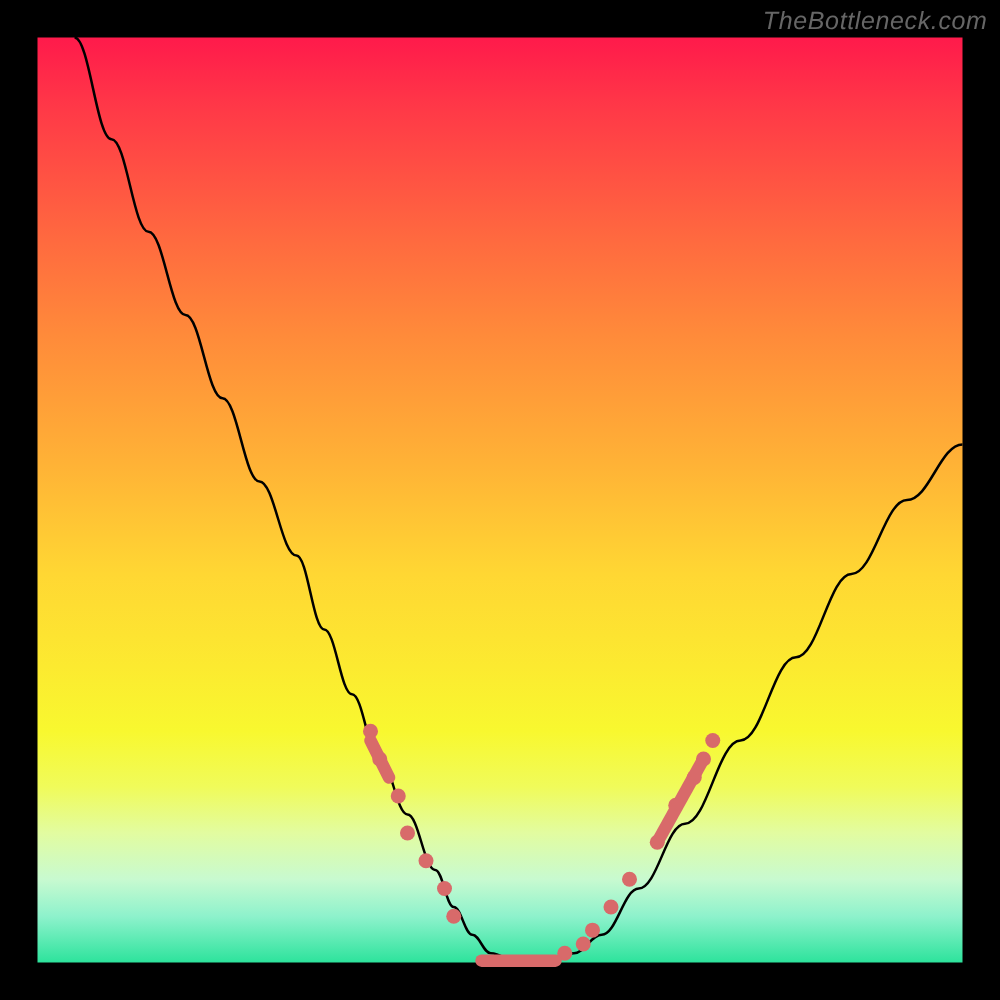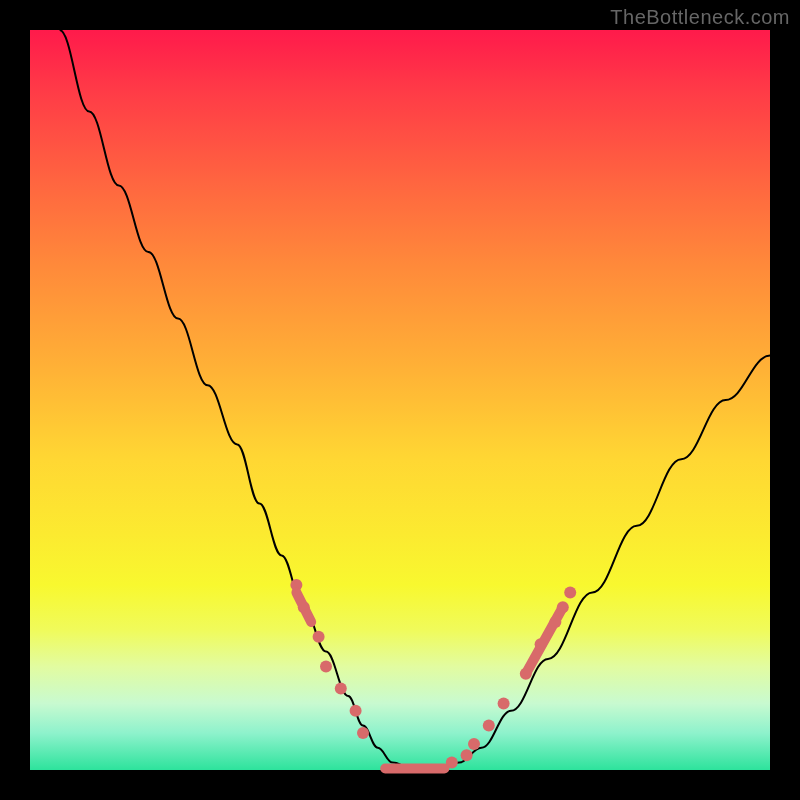--- a/index.html
+++ b/index.html
@@ -33,20 +33,21 @@
       #2de39c 100%);
   }
   .watermark {
     position: absolute;
     top: 6px;
     right: 10px;
     color: #666;
     font-size: 20px;
     letter-spacing: 0.5px;
     user-select: none;
+    font-style: italic;
   }
   svg.curve {
     position: absolute;
     left: 0;
     top: 0;
     width: 740px;
     height: 740px;
     overflow: visible;
   }
   .curve-path {

